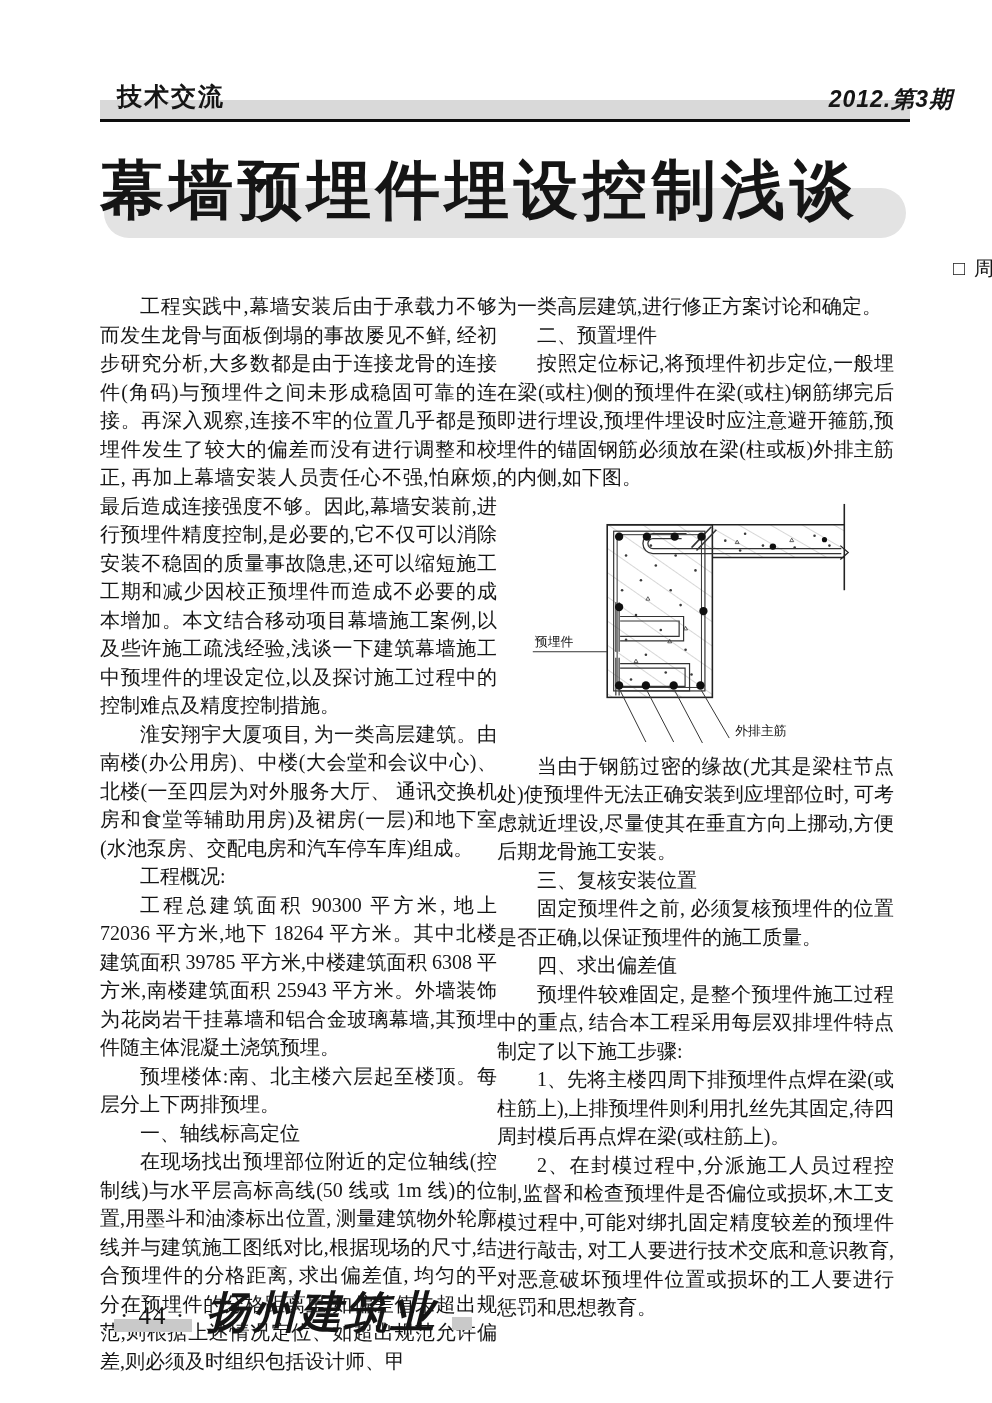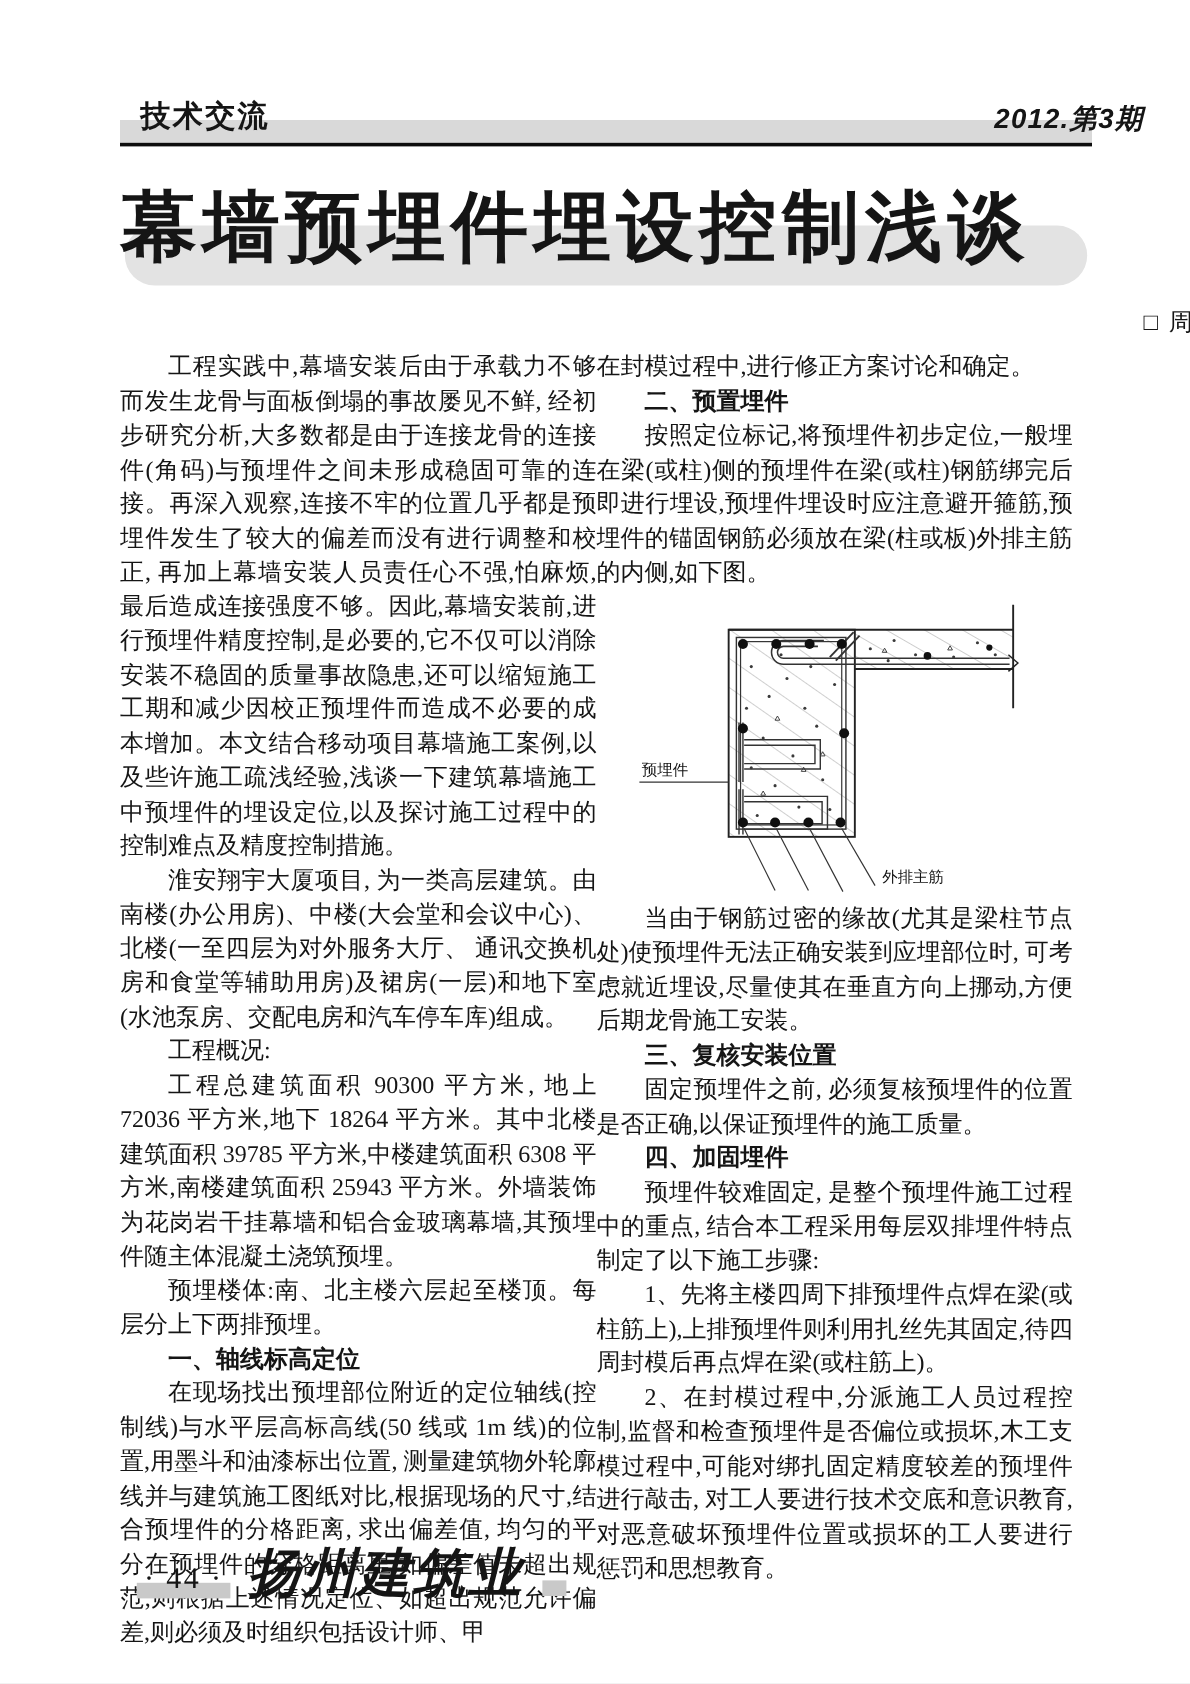--- a/index.html
+++ b/index.html
@@ -43,21 +43,21 @@
   .columns{
     position:absolute;left:100px;top:292px;width:812px;
     display:flex;
   }
   .col{width:397px;font-size:20px;line-height:28.5px;text-align:justify;}
   .col p.para{margin:0;text-indent:2em;}
   .col p.para.cont{text-indent:0;}
   .col h3.heading{
     margin:0;text-indent:2em;
     font-family:"Liberation Sans", sans-serif;
-    font-weight:bold;font-size:20px;line-height:28.5px;
+    font-weight:normal;font-size:20px;line-height:28.5px;
   }
   
   .fig{display:block;margin:4px 0 8px 0;}
   .fig text{font-family:"Liberation Serif",serif;}
   
   .footer{position:absolute;left:116px;top:1288px;height:48px;display:flex;align-items:flex-end;gap:16px;z-index:0;}
   .pnum{
     position:relative;z-index:0;
     font-size:25px;letter-spacing:2px;padding:0 4px 6px 4px;
   }
@@ -94,21 +94,21 @@
         <p class="para">工程实践中,幕墙安装后由于承载力不够而发生龙骨与面板倒塌的事故屡见不鲜, 经初步研究分析,大多数都是由于连接龙骨的连接件(角码)与预埋件之间未形成稳固可靠的连接。再深入观察,连接不牢的位置几乎都是预埋件发生了较大的偏差而没有进行调整和校正, 再加上幕墙安装人员责任心不强,怕麻烦,最后造成连接强度不够。因此,幕墙安装前,进行预埋件精度控制,是必要的,它不仅可以消除安装不稳固的质量事故隐患,还可以缩短施工工期和减少因校正预埋件而造成不必要的成本增加。本文结合移动项目幕墙施工案例,以及些许施工疏浅经验,浅谈一下建筑幕墙施工中预埋件的埋设定位,以及探讨施工过程中的控制难点及精度控制措施。</p>
         <p class="para">淮安翔宇大厦项目, 为一类高层建筑。由南楼(办公用房)、中楼(大会堂和会议中心)、北楼(一至四层为对外服务大厅、 通讯交换机房和食堂等辅助用房)及裙房(一层)和地下室(水池泵房、交配电房和汽车停车库)组成。</p>
         <p class="para">工程概况:</p>
         <p class="para">工程总建筑面积 90300 平方米, 地上 72036 平方米,地下 18264 平方米。其中北楼建筑面积 39785 平方米,中楼建筑面积 6308 平方米,南楼建筑面积 25943 平方米。外墙装饰为花岗岩干挂幕墙和铝合金玻璃幕墙,其预埋件随主体混凝土浇筑预埋。</p>
         <p class="para">预埋楼体:南、北主楼六层起至楼顶。每层分上下两排预埋。</p>
         <h3 class="heading">一、轴线标高定位</h3>
         <p class="para">在现场找出预埋部位附近的定位轴线(控制线)与水平层高标高线(50 线或 1m 线)的位置,用墨斗和油漆标出位置, 测量建筑物外轮廓线并与建筑施工图纸对比,根据现场的尺寸,结合预埋件的分格距离, 求出偏差值, 均匀的平分在预埋件的分格距离里,如偏差值未超出规范,则根据上述情况定位、如超出规范允许偏差,则必须及时组织包括设计师、甲</p>
       </div>
     <div class="col">
       <div>
-          <p class="para cont">在封模过程中,进行修正方案讨论和确定。</p>
+          <p class="para cont">为一类高层建筑,进行修正方案讨论和确定。</p>
           <h3 class="heading">二、预置埋件</h3>
           <p class="para">按照定位标记,将预埋件初步定位,一般埋在梁(或柱)侧的预埋件在梁(或柱)钢筋绑完后即进行埋设,预埋件埋设时应注意避开箍筋,预埋件的锚固钢筋必须放在梁(柱或板)外排主筋的内侧,如下图。</p>
         </div>
 
       <svg class="fig" width="397" height="248" viewBox="0 0 400 250" xmlns="http://www.w3.org/2000/svg">
         <defs>
           <pattern id="hatchB" width="20" height="20" patternUnits="userSpaceOnUse" patternTransform="rotate(-55)">
             <line x1="0" y1="0" x2="0" y2="20" stroke="#9a9a9a" stroke-width="0.8"></line>
           </pattern>
           <pattern id="hatchS" width="16" height="16" patternUnits="userSpaceOnUse" patternTransform="rotate(-60)">
@@ -204,21 +204,21 @@
           <line x1="179" y1="196" x2="207" y2="249"></line>
           <line x1="206" y1="196" x2="234" y2="244"></line>
         </g>
         <text x="240" y="241" font-size="13" fill="#111">外排主筋</text>
       </svg>
 
       <div>
           <p class="para">当由于钢筋过密的缘故(尤其是梁柱节点处)使预埋件无法正确安装到应埋部位时, 可考虑就近埋设,尽量使其在垂直方向上挪动,方便后期龙骨施工安装。</p>
           <h3 class="heading">三、复核安装位置</h3>
           <p class="para">固定预埋件之前, 必须复核预埋件的位置是否正确,以保证预埋件的施工质量。</p>
-          <h3 class="heading">四、加固埋件</h3>
+          <h3 class="heading">四、求出偏差值</h3>
           <p class="para">预埋件较难固定, 是整个预埋件施工过程中的重点, 结合本工程采用每层双排埋件特点制定了以下施工步骤:</p>
           <p class="para">1、先将主楼四周下排预埋件点焊在梁(或柱筋上),上排预埋件则利用扎丝先其固定,待四周封模后再点焊在梁(或柱筋上)。</p>
           <p class="para">2、在封模过程中,分派施工人员过程控制,监督和检查预埋件是否偏位或损坏,木工支模过程中,可能对绑扎固定精度较差的预埋件进行敲击, 对工人要进行技术交底和意识教育, 对恶意破坏预埋件位置或损坏的工人要进行惩罚和思想教育。</p>
         </div>
     </div>
   </div>
 
   <div class="footer">
     <div class="pnum">· 44 ·</div>
     <div class="logo">扬州建筑业</div>

